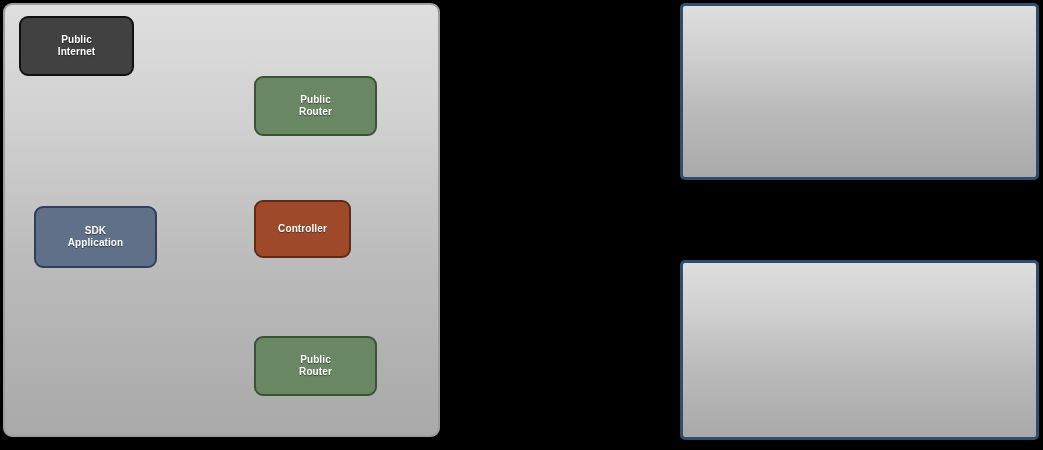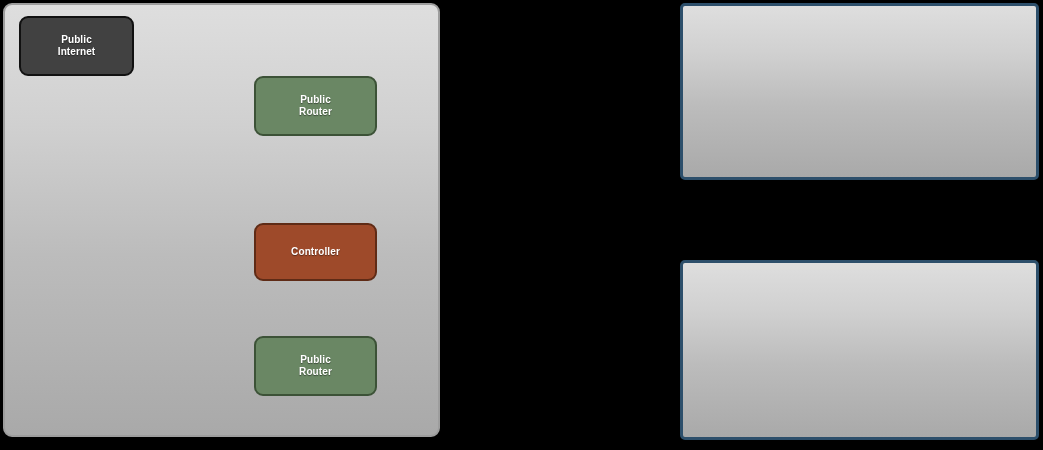--- a/index.html
+++ b/index.html
@@ -85,36 +85,38 @@
   }
   .node-sdk {
     background: #5f7088;
     border: 2px solid #2f4058;
   }
 
   
   #public-internet      { left: 14px;  top: 11px;  width: 115px; height: 60px; }
   #public-router-top    { left: 249px; top: 71px;  width: 123px; height: 60px; }
   #sdk-application      { left: 29px;  top: 201px; width: 123px; height: 62px; }
-  #controller           { left: 249px; top: 218px; width: 123px; height: 58px; }
+  #controller           { left: 249px; top: 195px; width: 97px; height: 58px; }
   #public-router-bottom { left: 249px; top: 331px; width: 123px; height: 60px; }
 </style>
 </head>
 <body>
 
 <div class="canvas">
 
   <div class="zone zone-public">
 
     <div class="node node-internet" id="public-internet">Public
 Internet</div>
 
     <div class="node node-router" id="public-router-top">Public
 Router</div>
 
+    <div class="node node-sdk" id="sdk-application">SDK
+Application</div>
 
     <div class="node node-controller" id="controller">Controller</div>
 
     <div class="node node-router" id="public-router-bottom">Public
 Router</div>
   </div>
 
   <div class="zone zone-private zone-private-1">
 
     

